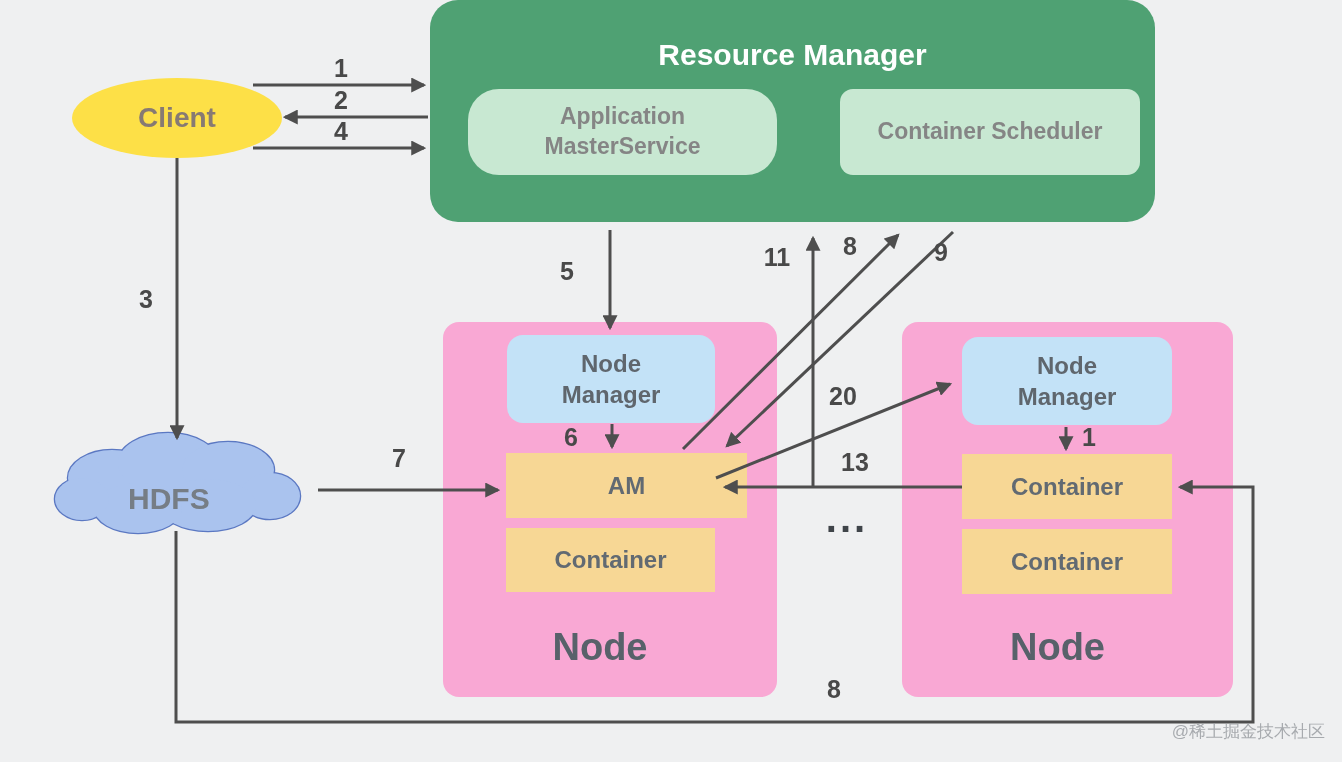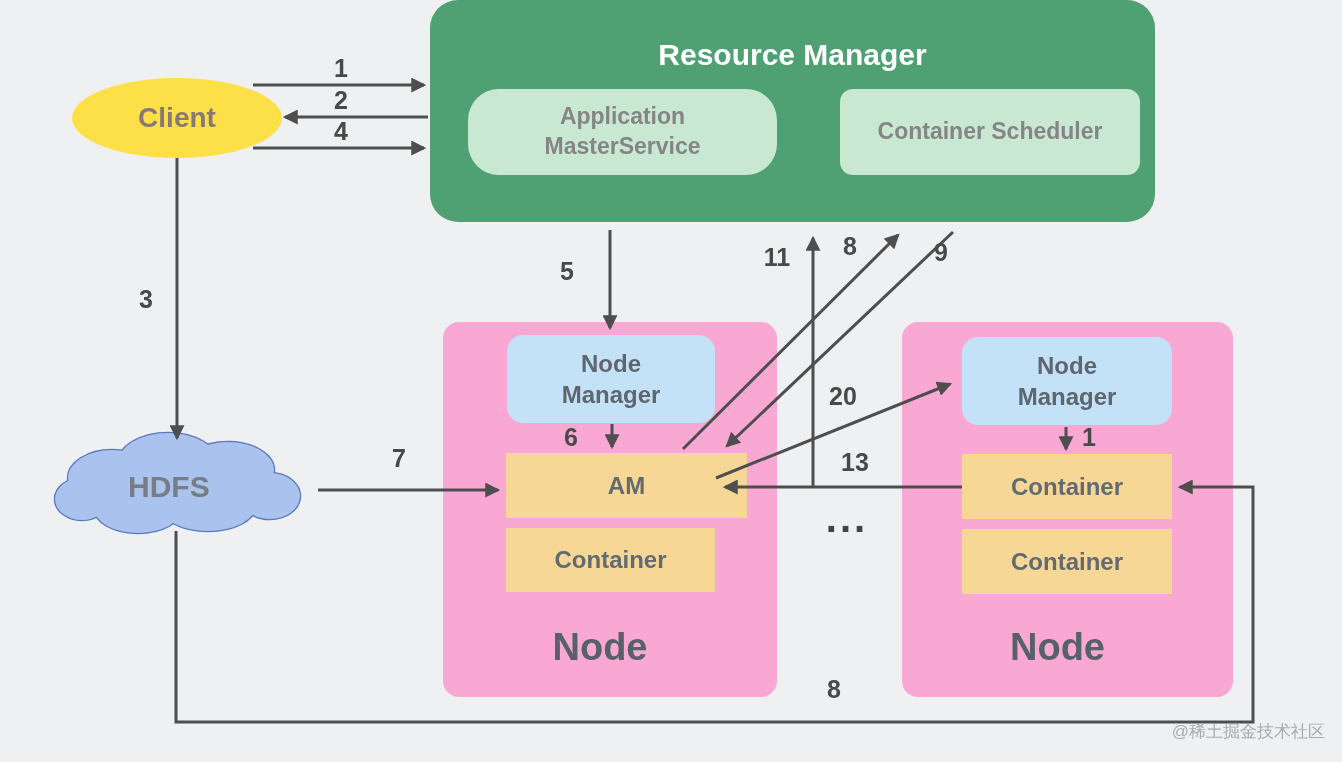--- a/index.html
+++ b/index.html
@@ -137,21 +137,21 @@
       <line x1="683" y1="449" x2="898" y2="235" marker-end="url(#ah)"></line>
       <line x1="953" y1="232" x2="727" y2="446" marker-end="url(#ah)"></line>
       <line x1="716" y1="478" x2="950" y2="384" marker-end="url(#ah)"></line>
       <line x1="1066" y1="427" x2="1066" y2="449" marker-end="url(#ah)"></line>
       <path d="M176,531 L176,722 L1253,722 L1253,487 L1180,487" marker-end="url(#ah)"></path>
       <line x1="962" y1="487" x2="725" y2="487" marker-end="url(#ah)"></line>
       <line x1="813" y1="487" x2="813" y2="238" marker-end="url(#ah)"></line>
     </g>
   </svg>
 
-  <div class="hdfs-label" style="left:128px;top:470px;">HDFS</div>
+  <div class="hdfs-label" style="left:128px;top:482px;">HDFS</div>
 
   <div class="num" style="left:341px;top:68px;">1</div>
   <div class="num" style="left:341px;top:100px;">2</div>
   <div class="num" style="left:146px;top:299px;">3</div>
   <div class="num" style="left:341px;top:131px;">4</div>
   <div class="num" style="left:567px;top:271px;">5</div>
   <div class="num" style="left:571px;top:437px;">6</div>
   <div class="num" style="left:399px;top:458px;">7</div>
   <div class="num" style="left:850px;top:246px;">8</div>
   <div class="num" style="left:941px;top:252px;">9</div>

